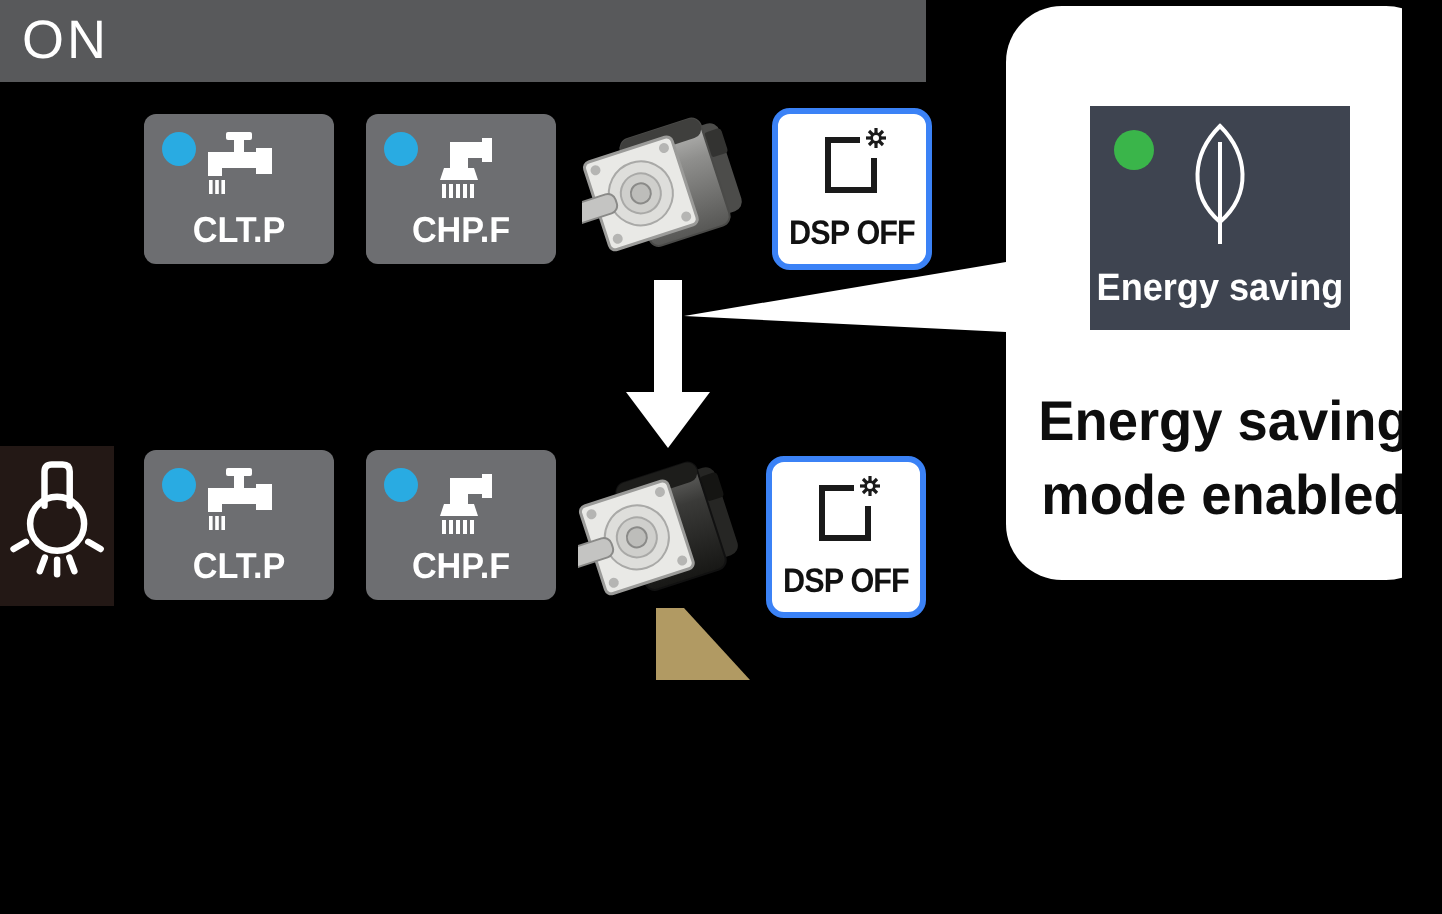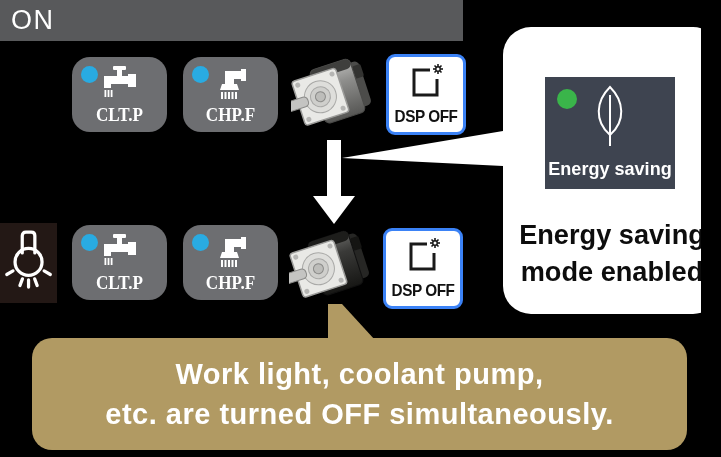--- a/index.html
+++ b/index.html
@@ -9,23 +9,22 @@
     overflow:hidden;font-family:"Liberation Sans","DejaVu Sans",sans-serif;
   }
   
   .state-bar{position:absolute;left:0;width:463px;height:41px;display:flex;align-items:center;padding-left:11px;}
   #on-bar{top:0;background:var(--on_bar,#58595b);}
   #off-bar{top:173px;background:var(--gold,#b19a63);}
   .state-bar .lbl{color:#fff;font-size:27px;font-weight:500;letter-spacing:1.5px;}
 
   
   .key{
-    position:absolute;width:95px;height:75px;border-radius:18px;
+    position:absolute;width:95px;height:75px;border-radius:6px;
     background:var(--panel_key_gray,#6d6e71);
-    font-family:Liberation Serif, serif;
   }
   .key .led{position:absolute;left:9px;top:9px;width:17px;height:17px;border-radius:50%;
     background:var(--led_blue,#29abe2);}
   .key .glyph{position:absolute;left:0;right:0;top:9px;display:flex;justify-content:center;}
   .key .klabel{position:absolute;left:0;right:0;bottom:6px;text-align:center;color:#fff;
     font-size:18px;font-weight:bold;transform:scaleX(.95);}
 
   
   .dspkey{position:absolute;width:80px;height:81px;background:#fff;border:3px solid #3b82f6;
     border-radius:9px;}
@@ -40,21 +39,21 @@
   
   .motor{position:absolute;width:88px;height:88px;}
   #motor-on{left:291px;top:49px;}
   #motor-off{left:289px;top:221px;}
 
   
   #overlay{position:absolute;left:0;top:0;width:721px;height:457px;pointer-events:none;}
 
   
   #energy-panel{position:absolute;left:503px;top:3px;width:218px;height:287px;background:#fff;
-    border-radius:28px;margin-top:24px;}
+    border-radius:28px;}
   #energy-button{position:absolute;left:42px;top:50px;width:130px;height:112px;
     background:var(--energy_button,#3e4450);}
   #energy-button .led{position:absolute;left:12px;top:12px;width:20px;height:20px;border-radius:50%;
     background:var(--led_green,#3ab54a);}
   #energy-button .glyph{position:absolute;left:0;right:0;top:6px;display:flex;justify-content:center;}
   #energy-button .klabel{position:absolute;left:0;right:0;bottom:9px;text-align:center;color:#fff;
     font-size:19px;font-weight:bold;transform:scaleX(.95);}
   #energy-caption{position:absolute;left:0;right:0;top:189px;text-align:center;color:#0d0d0d;
     font-size:28px;font-weight:bold;line-height:37px;transform:scaleX(.97);}
 
@@ -268,18 +267,14 @@
         </svg>
       </span>
       <span class="klabel">Energy saving</span>
     </div>
     <div id="energy-caption">
       <div>Energy saving</div>
       <div>mode enabled</div>
     </div>
   </div>
 
-  <div id="callout">
-    <div class="cline">Work light, coolant pump,</div>
-    <div class="cline">etc. are turned OFF simultaneously.</div>
-  </div>
 
 </div>
 
 </body></html>

